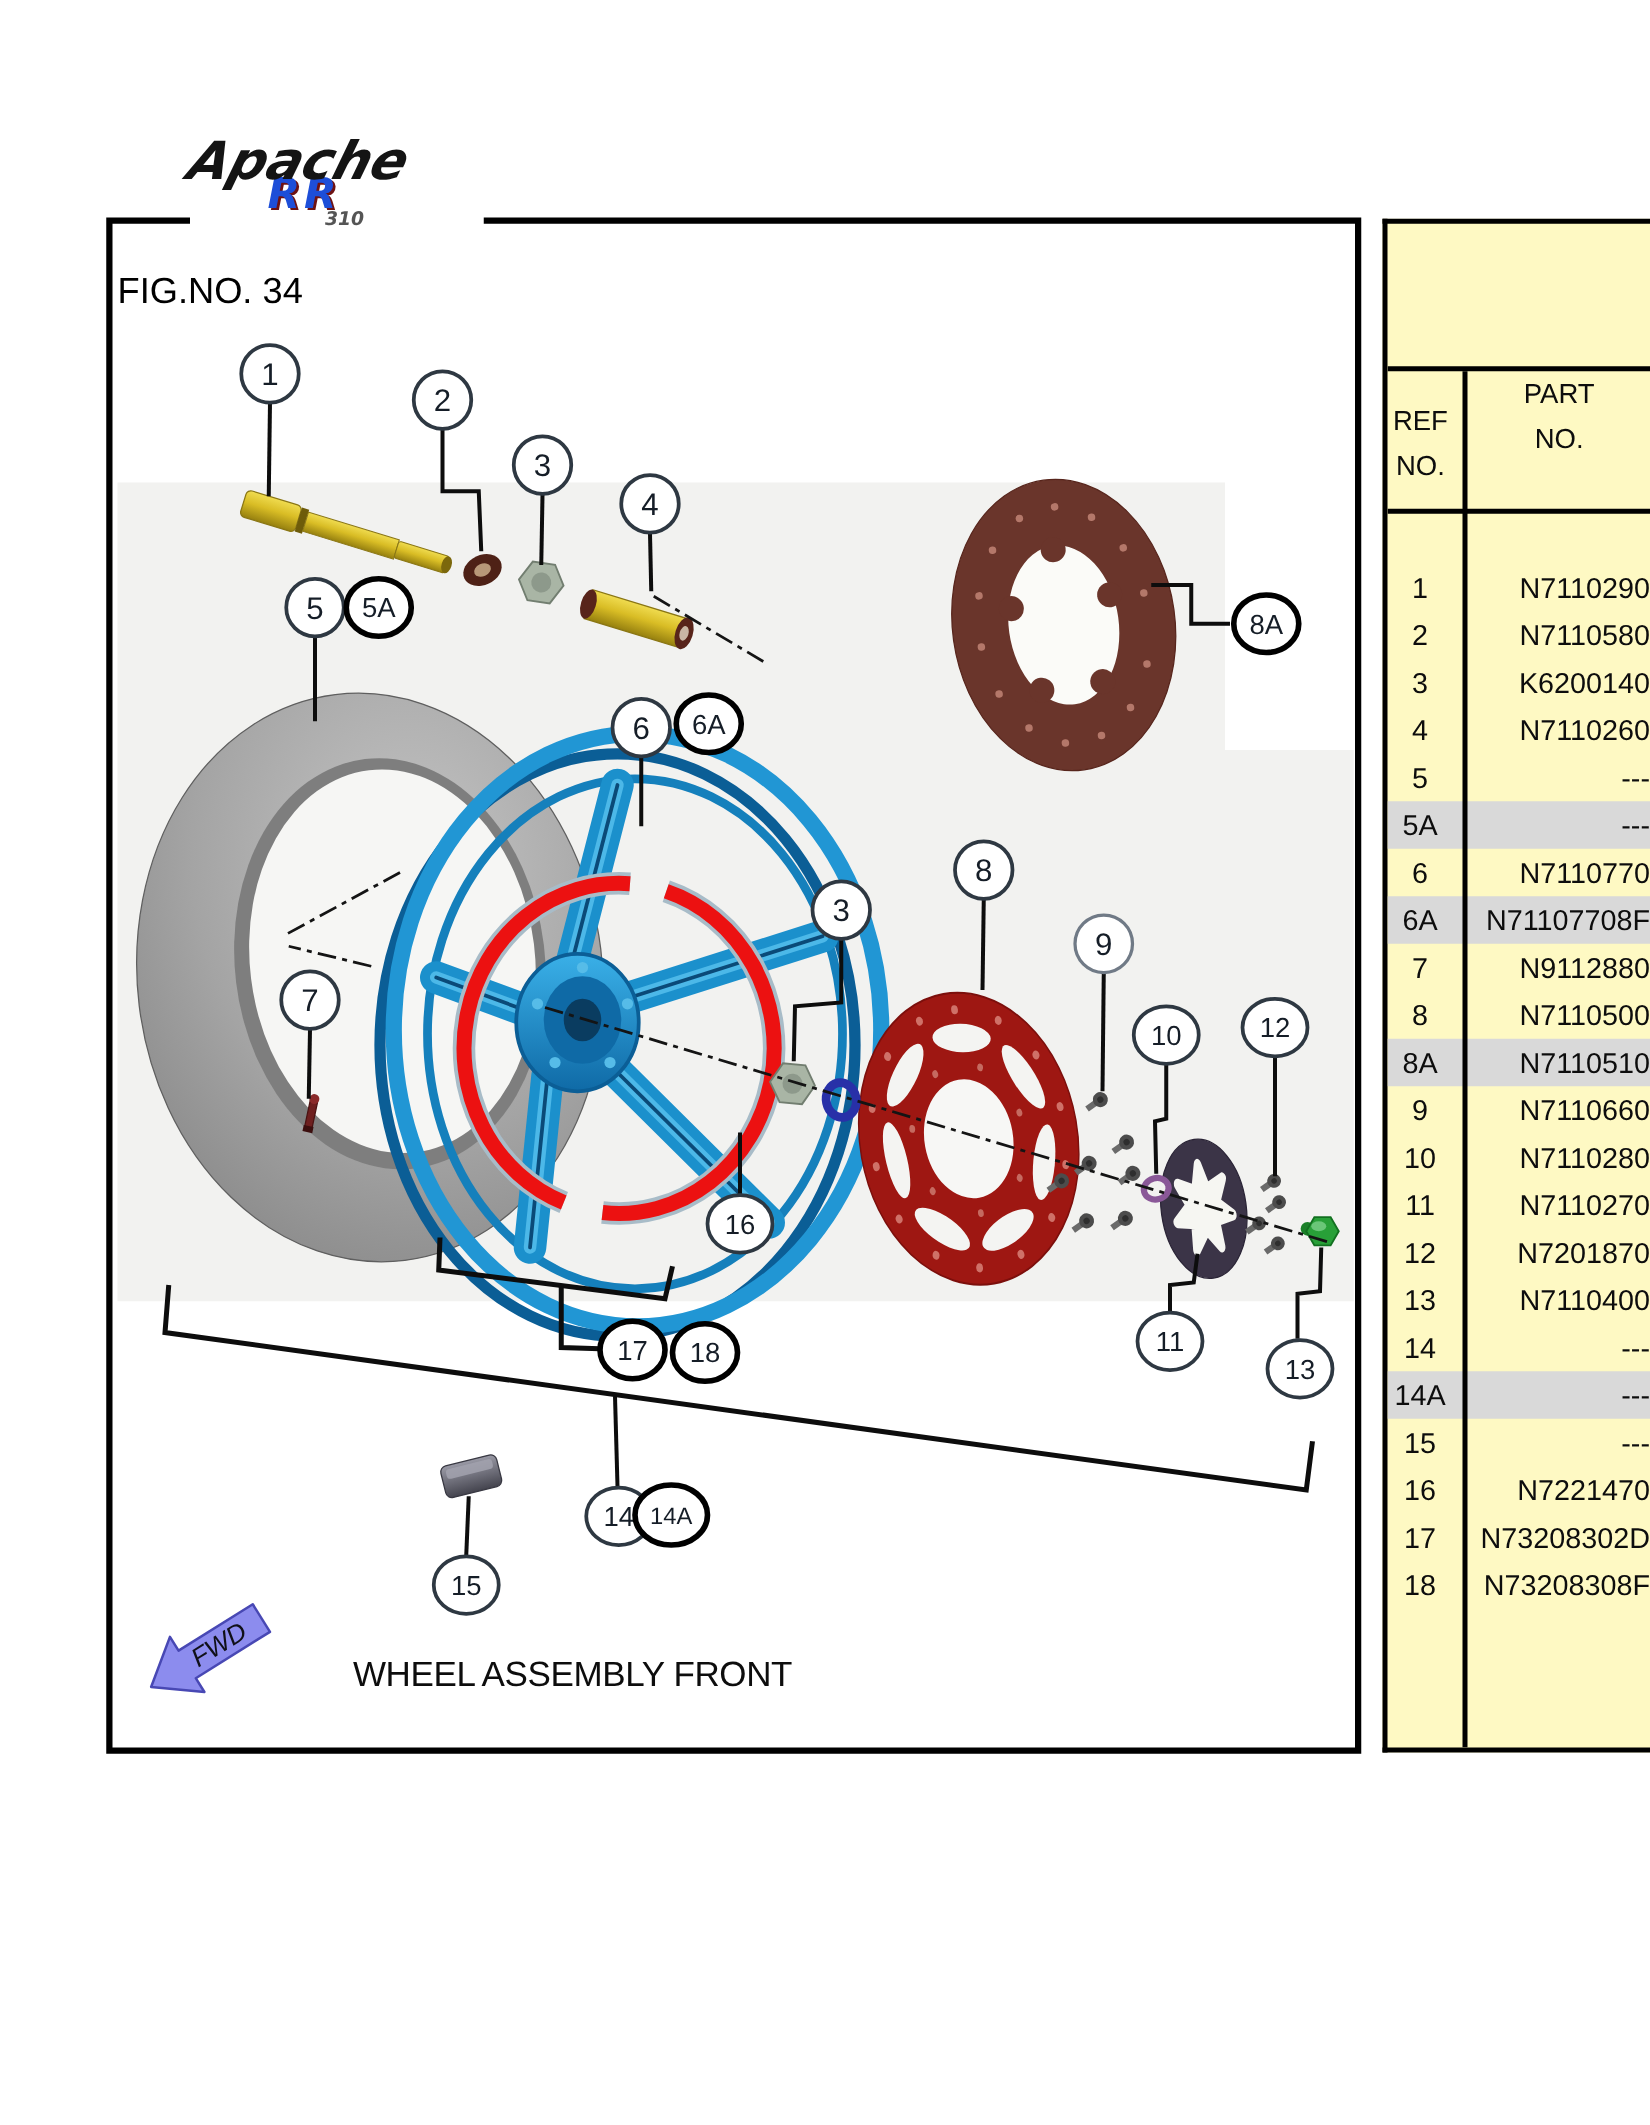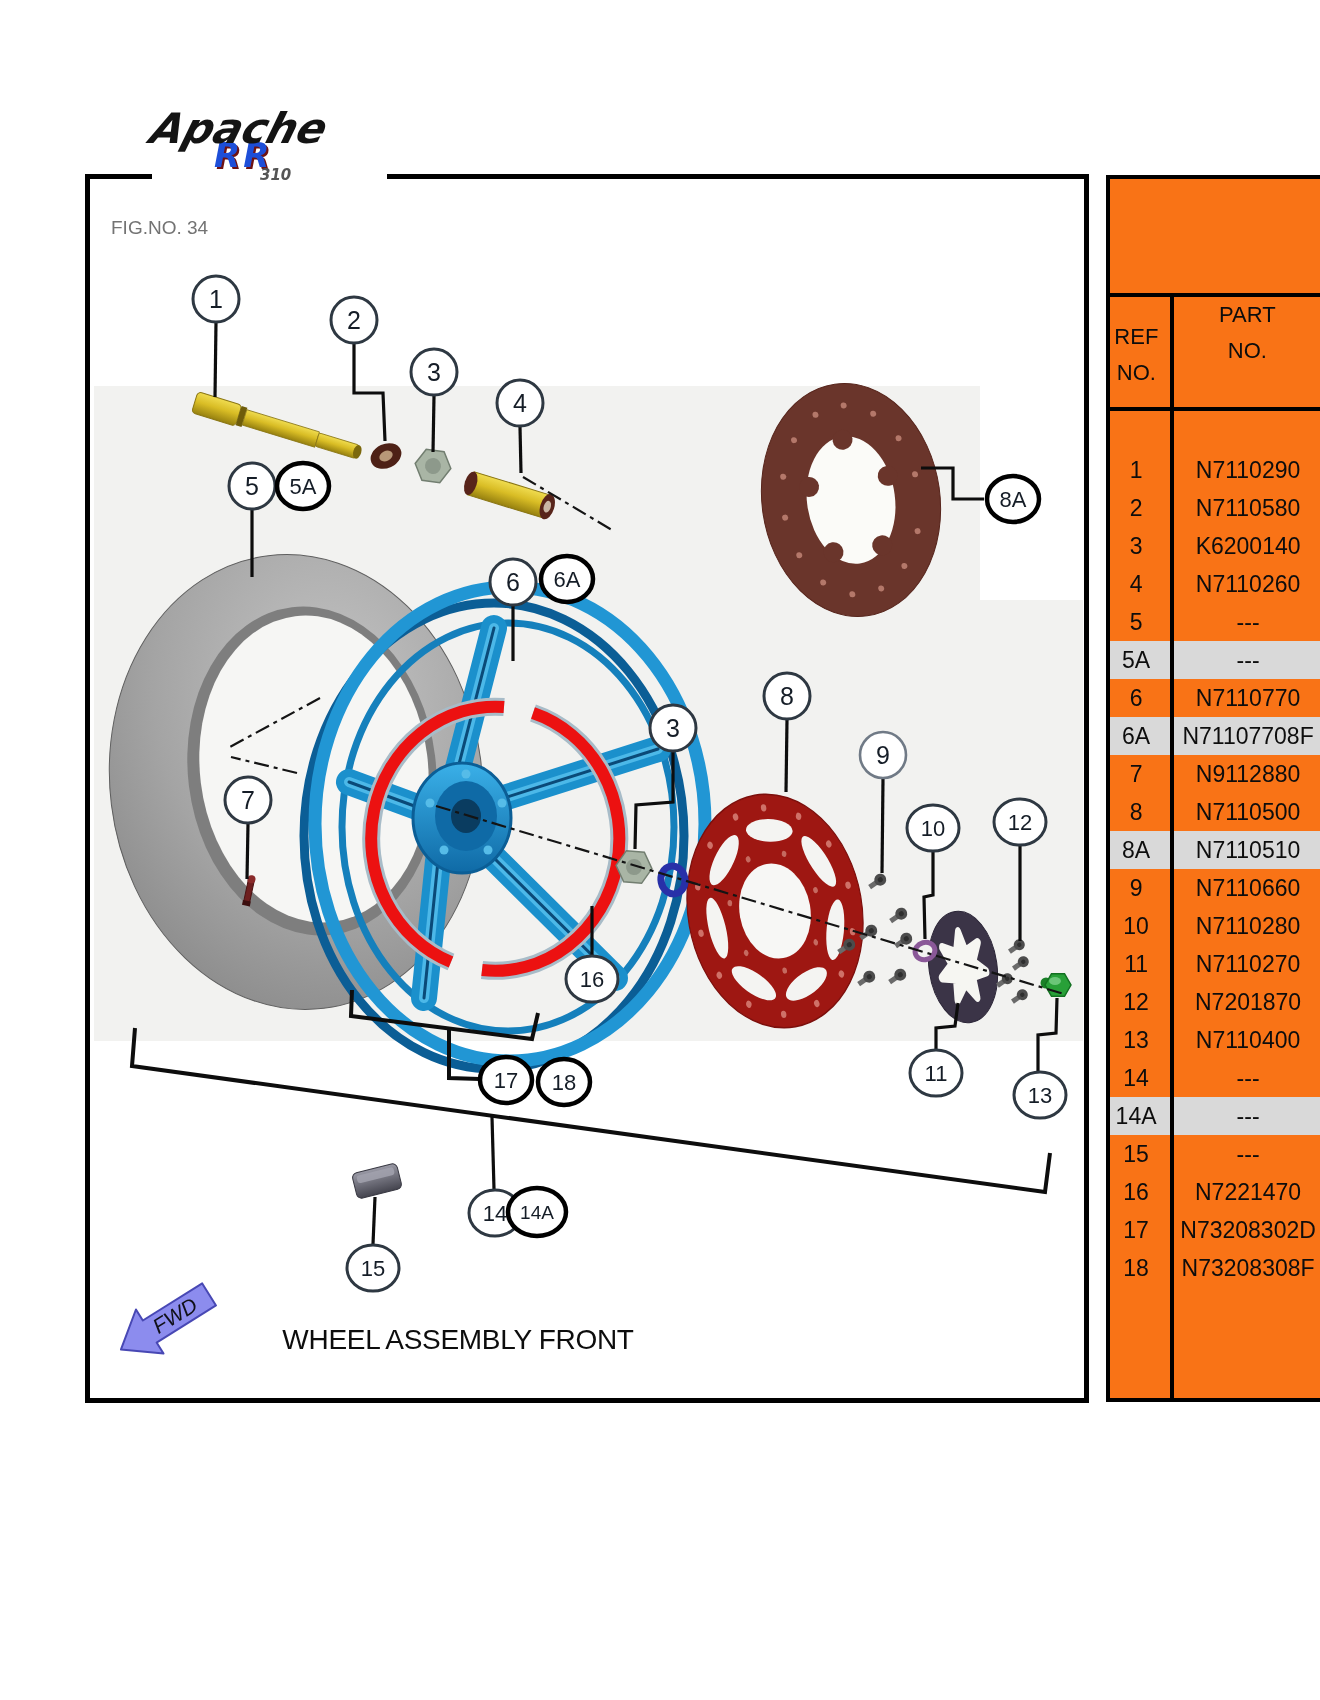--- a/index.html
+++ b/index.html
@@ -13,38 +13,38 @@
   .bgB{left:980px;top:600px;width:103px;height:441px;}
   .art{position:absolute;left:0;top:0;}
   
   .logo{position:absolute;left:152px;top:108px;width:235px;height:100px;background:#fff;z-index:5;}
   .logo-apache{font-family:"DejaVu Sans",sans-serif;font-weight:bold;font-style:italic;
                font-size:42px;color:#141414;transform:skewX(-16deg);letter-spacing:0px;line-height:1;}
   .logo-rr{font-family:"DejaVu Sans",sans-serif;font-weight:bold;font-style:italic;font-size:34px;
            color:#1d4ed8;margin:-12px 0 0 62px;letter-spacing:3px;line-height:1;text-shadow:2px 2px 0 #6e1212;}
   .logo-310{font-family:"DejaVu Sans",sans-serif;font-weight:bold;font-style:italic;font-size:15px;
             color:#555;margin:-4px 0 0 108px;line-height:1;}
-  .fig-label{position:absolute;left:94px;top:217px;font-size:19px;color:#737373;z-index:6;margin-left:17px;}
+  .fig-label{position:absolute;left:94px;top:217px;font-size:29px;color:#000000;z-index:6;}
   .caption{position:absolute;left:258px;top:1324px;width:400px;text-align:center;
            font-size:28px;letter-spacing:-0.3px;color:#0d0d0d;z-index:6;}
   
   .parts-table{position:absolute;left:1106px;top:175px;width:214px;height:1227px;box-sizing:border-box;
                border-top:4px solid #000;border-left:4px solid #000;border-bottom:4px solid #000;
-               overflow:hidden;background:#f97316;z-index:4;}
+               overflow:hidden;background:#fef9c3;z-index:4;}
   .t-title{height:114px;border-bottom:4px solid #000;}
   .t-head{height:110px;border-bottom:4px solid #000;display:flex;}
   .t-head .h-ref{width:58px;text-align:center;padding-top:22px;}
   .t-head .h-part{width:160px;margin-left:12px;text-align:center;}
   .t-head div div{font-size:22px;line-height:36px;color:#0d0d0d;}
   .v-sep{position:absolute;left:60px;top:118px;width:4px;height:1101px;background:#000;}
   .t-rows{padding-top:40px;}
   .tr{height:38px;display:flex;align-items:center;}
   .tr.shaded{background:#d9d9d9;}
   .td-ref{width:58px;text-align:center;font-size:23px;color:#0d0d0d;}
-  .td-part{width:160px;margin-left:14px;text-align:center;font-size:23px;color:#0d0d0d;white-space:nowrap;}
+  .td-part{width:160px;margin-left:14px;text-align:right;font-size:23px;color:#0d0d0d;white-space:nowrap;}
   
   .leader{stroke:#0d0d0d;stroke-width:3.2;fill:none;}
   .bracket{stroke:#0d0d0d;stroke-width:4;fill:none;}
   .cline{stroke:#141414;stroke-width:2.2;fill:none;stroke-dasharray:15 5 4 5;}
   .co{fill:#fff;stroke:#2e3842;stroke-width:3;}
   .co.bold{stroke:#000;stroke-width:4.5;}
   .co.light{stroke:#707a86;stroke-width:2.6;}
   .co-label{font-family:"Liberation Sans",sans-serif;fill:#151d27;text-anchor:middle;}
 </style>
 </head>

